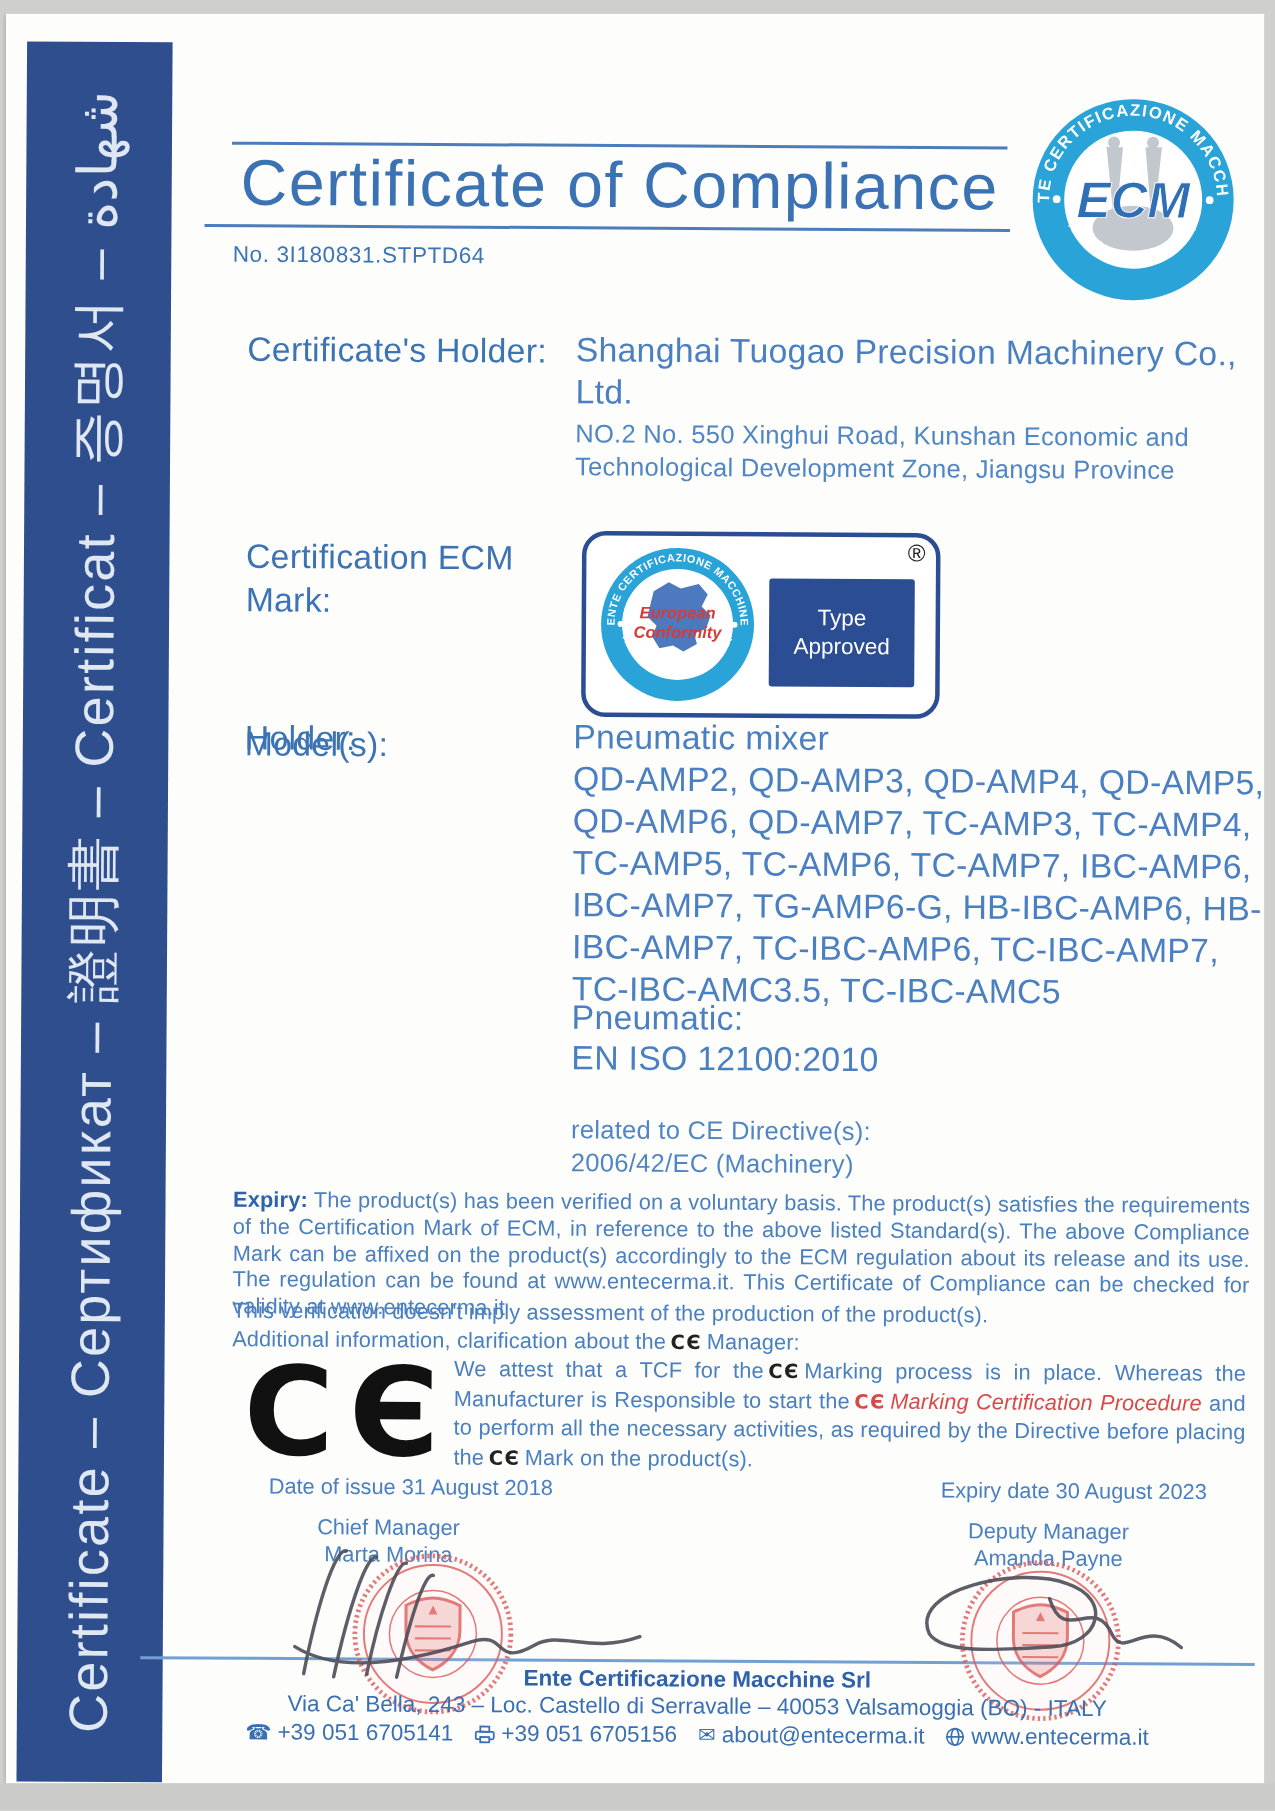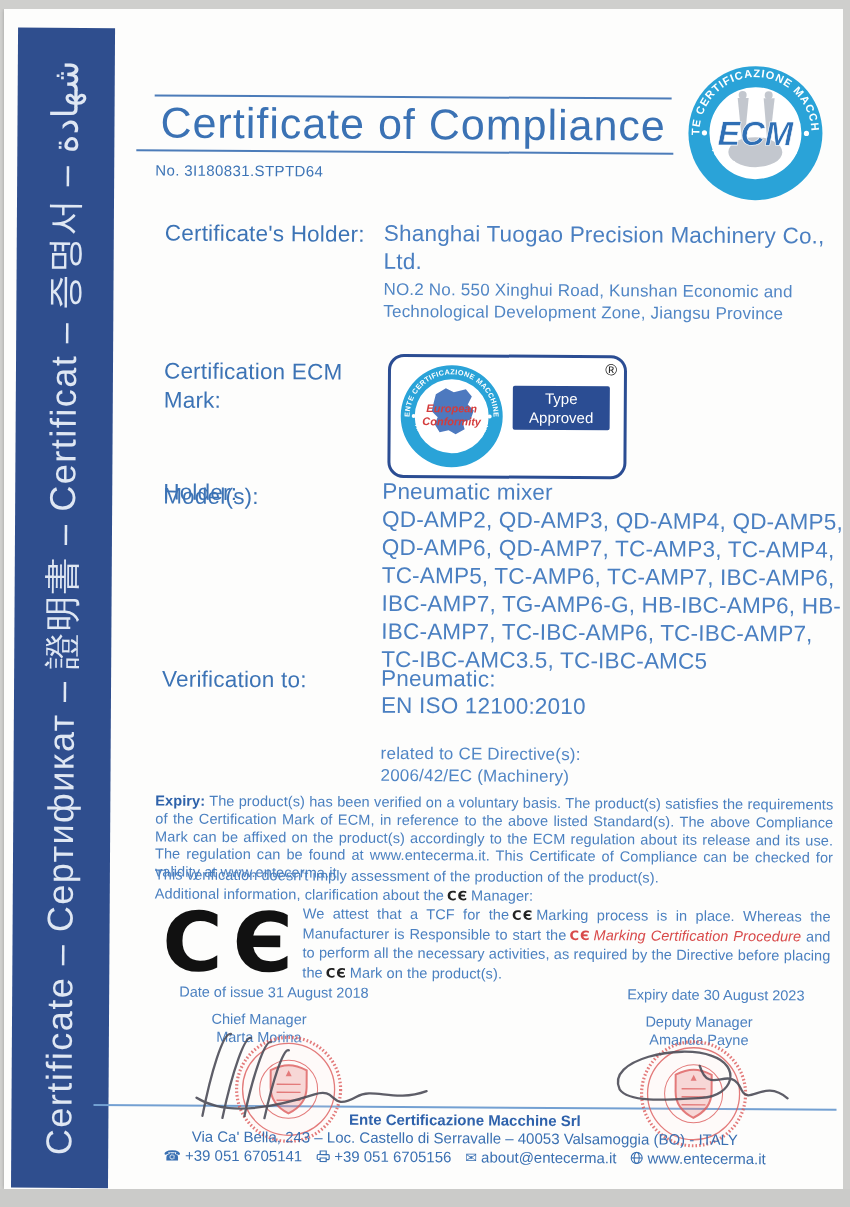--- a/index.html
+++ b/index.html
@@ -14,21 +14,21 @@
 
   .rule{position:absolute;height:2px;background:#4c7cb9;}
   .title{position:absolute;left:161px;top:98px;font-size:43px;font-weight:300;color:#3b72b4;letter-spacing:1px;white-space:nowrap;}
   .certno{position:absolute;left:156px;top:161px;font-size:15px;color:#3d74b6;letter-spacing:.4px;}
 
   .lbl{position:absolute;font-size:22.5px;line-height:29px;color:#3c73b5;letter-spacing:.2px;}
   .val{position:absolute;font-size:22.5px;line-height:28px;color:#4a7fc1;letter-spacing:.2px;}
   .small{font-size:17px;line-height:22px;color:#5186c5;}
 
   .mark-box{position:absolute;left:390px;top:352px;width:233px;height:118px;border:3px solid #2b4d93;border-radius:16px;background:#fff;}
-  .type-rect{position:absolute;left:122px;top:28px;width:97px;height:44px;background:#2b4d93;border-radius:2px;display:flex;align-items:center;justify-content:center;text-align:center;color:#fff;font-size:15px;line-height:19px;}
+  .type-rect{position:absolute;left:122px;top:28px;width:97px;height:72px;background:#2b4d93;border-radius:2px;display:flex;align-items:center;justify-content:center;text-align:center;color:#fff;font-size:15px;line-height:19px;}
   .reg{position:absolute;right:7px;top:3px;font-size:16px;color:#222;}
 
   .para{position:absolute;font-size:14.5px;line-height:17.8px;color:#4b80c0;text-align:justify;letter-spacing:.1px;}
   .para b{color:#2e62aa;}
   .ce-inline{font-family:"DejaVu Sans",sans-serif;font-weight:bold;font-size:13px;letter-spacing:1px;color:#33589c;margin:0 3px;white-space:nowrap;}
   .ce-inline.dark{color:#222;}
   .ce-inline.red{color:#d84a4a;}
   .red-it{color:#d84a4a;font-style:italic;}
   .ce-big{position:absolute;left:168px;top:894px;font-family:"DejaVu Sans",sans-serif;font-weight:bold;font-size:82px;letter-spacing:10px;color:#111;}
 
@@ -120,21 +120,20 @@
         <span>Type Approved</span>
       </div>
       <div class="reg">®</div>
     </div>
 
     <div class="lbl" style="left:166px;top:477px;">Holder:</div>
     <div class="lbl" style="left:166px;top:481px;">Model(s):</div>
     <div class="val" style="left:385px;top:476px;width:462px;">Pneumatic mixer</div>
     <div class="val" style="left:385px;top:504px;width:462px;">QD-AMP2, QD-AMP3, QD-AMP4, QD-AMP5, QD-AMP6, QD-AMP7, TC-AMP3, TC-AMP4, TC-AMP5, TC-AMP6, TC-AMP7, IBC-AMP6, IBC-AMP7, TG-AMP6-G, HB-IBC-AMP6, HB-IBC-AMP7, TC-IBC-AMP6, TC-IBC-AMP7, TC-IBC-AMC3.5, TC-IBC-AMC5</div>
 
-    <div class="lbl" style="left:166px;top:664px;">Verification to:</div>
     <div class="val" style="left:385px;top:663px;">Pneumatic:</div>
     <div class="val" style="left:385px;top:690px;">EN ISO 12100:2010</div>
     <div class="val small" style="left:385px;top:741px;">related to CE Directive(s):</div>
     <div class="val small" style="left:385px;top:763px;">2006/42/EC (Machinery)</div>
 
     <div class="para" style="left:160px;top:792px;width:678px;">
       <b>Expiry:</b>
       <span>The product(s) has been verified on a voluntary basis. The product(s) satisfies the requirements of the Certification Mark of ECM, in reference to the above listed Standard(s). The above Compliance Mark can be affixed on the product(s) accordingly to the ECM regulation about its release and its use. The regulation can be found at www.entecerma.it. This Certificate of Compliance can be checked for validity at www.entecerma.it</span>
     </div>
     <div class="para" style="left:160px;top:866px;width:678px;text-align:left;">This verification doesn't imply assessment of the production of the product(s).</div>

